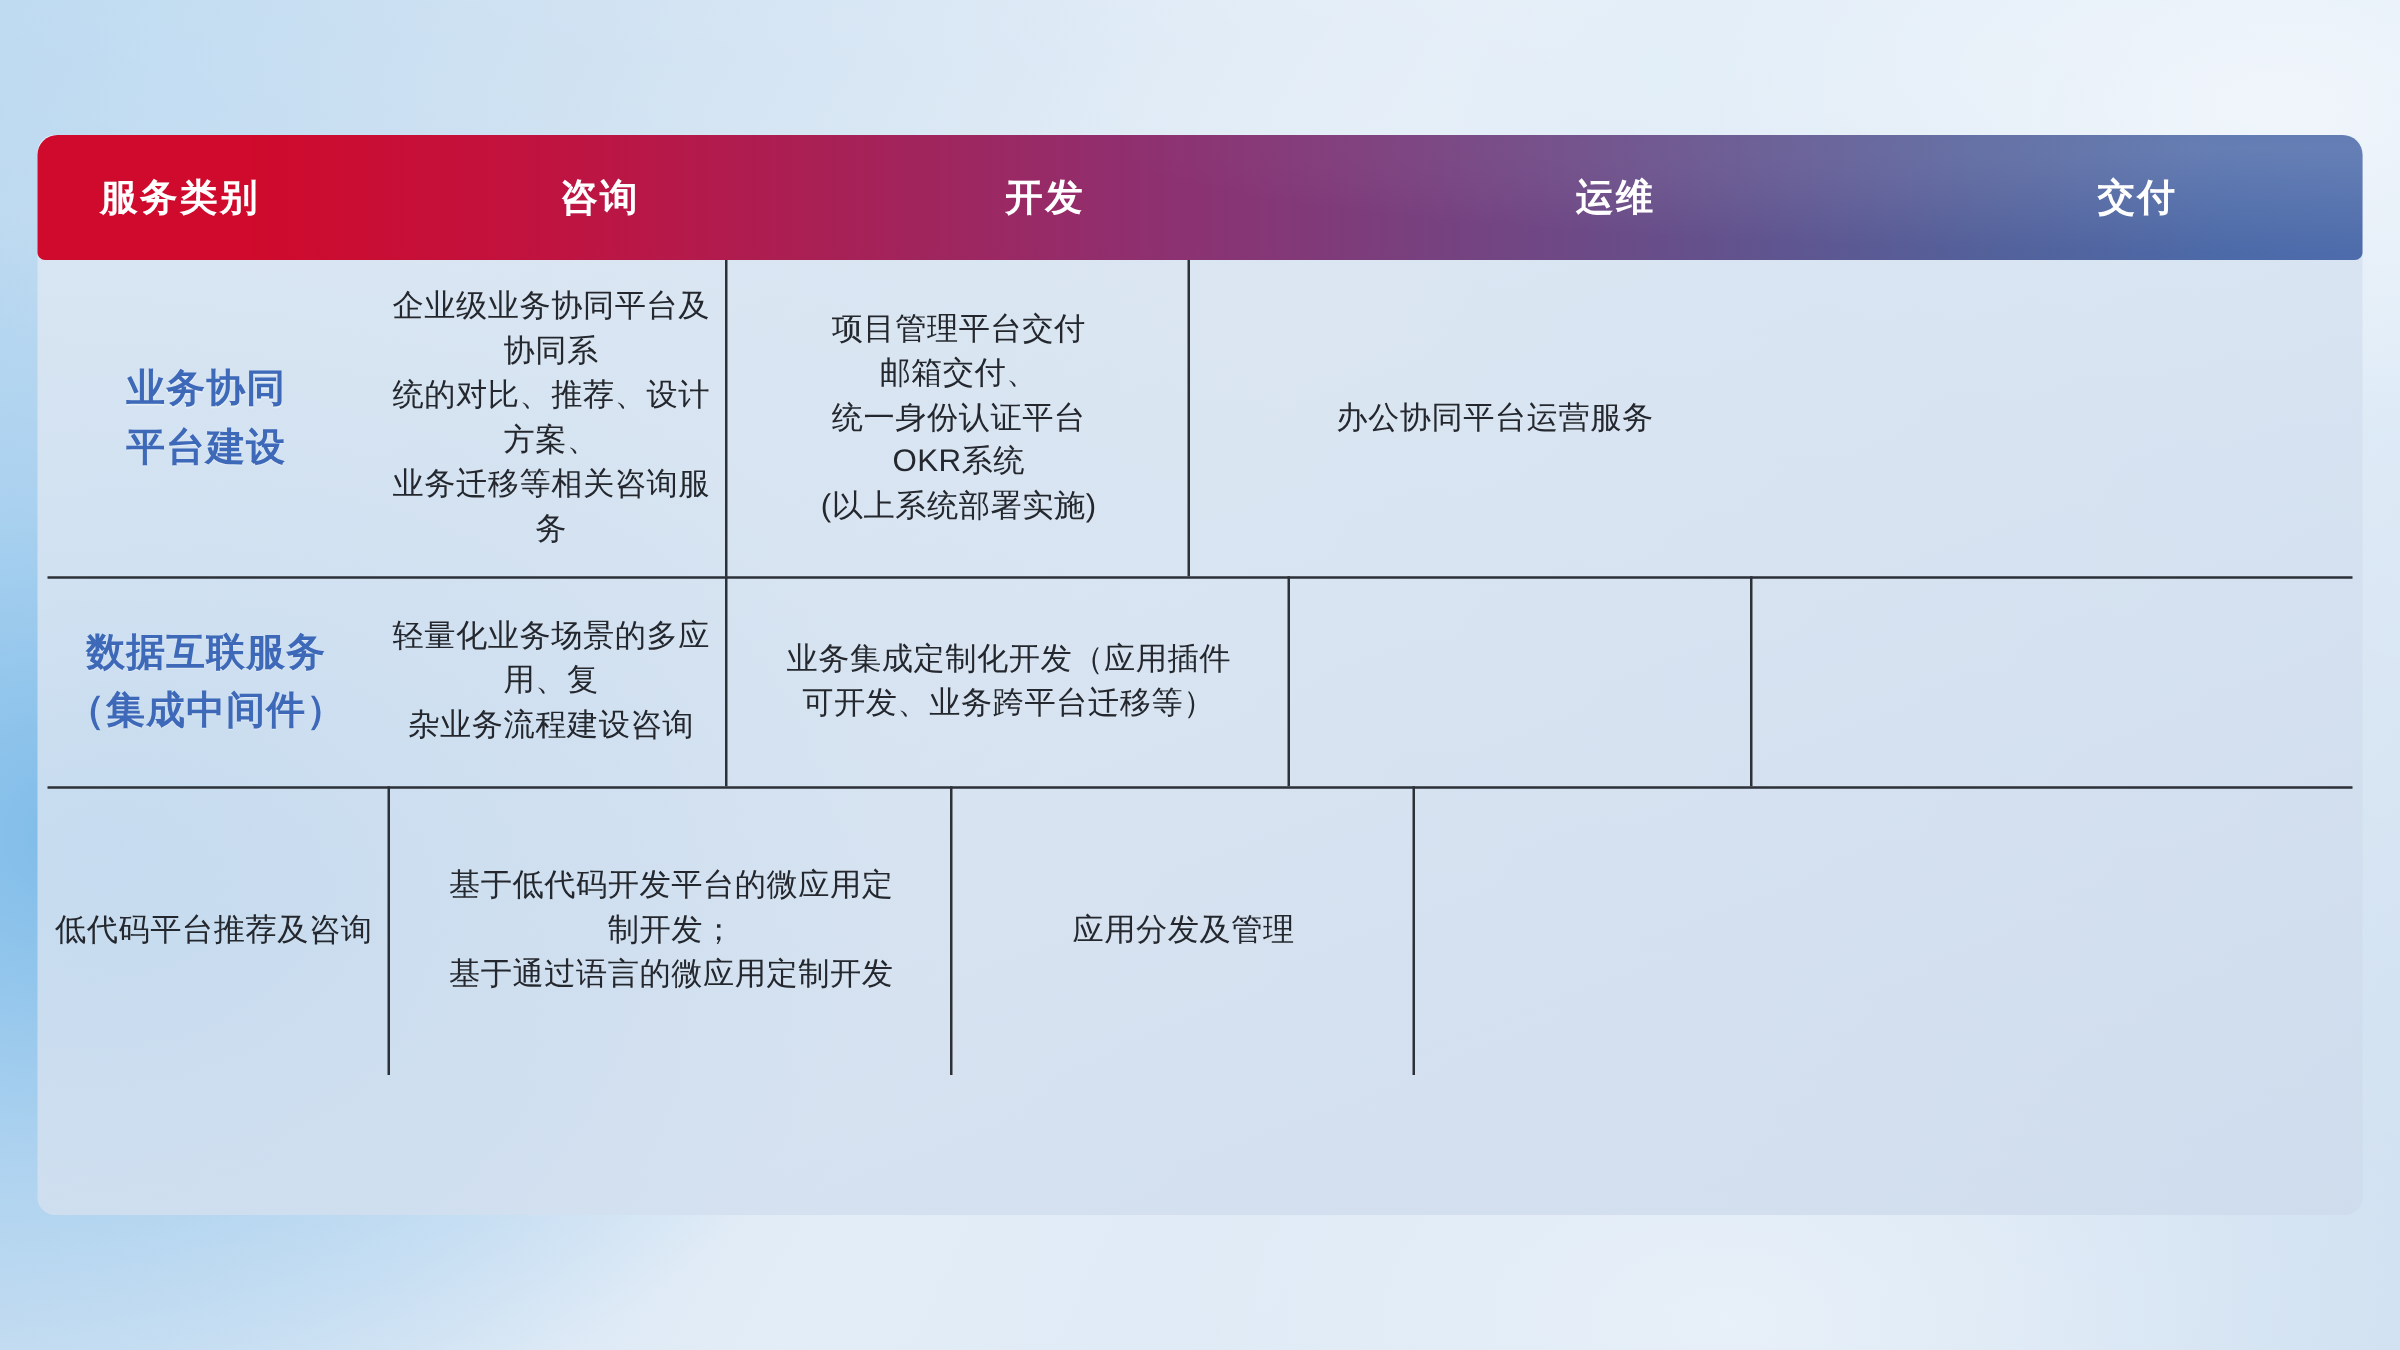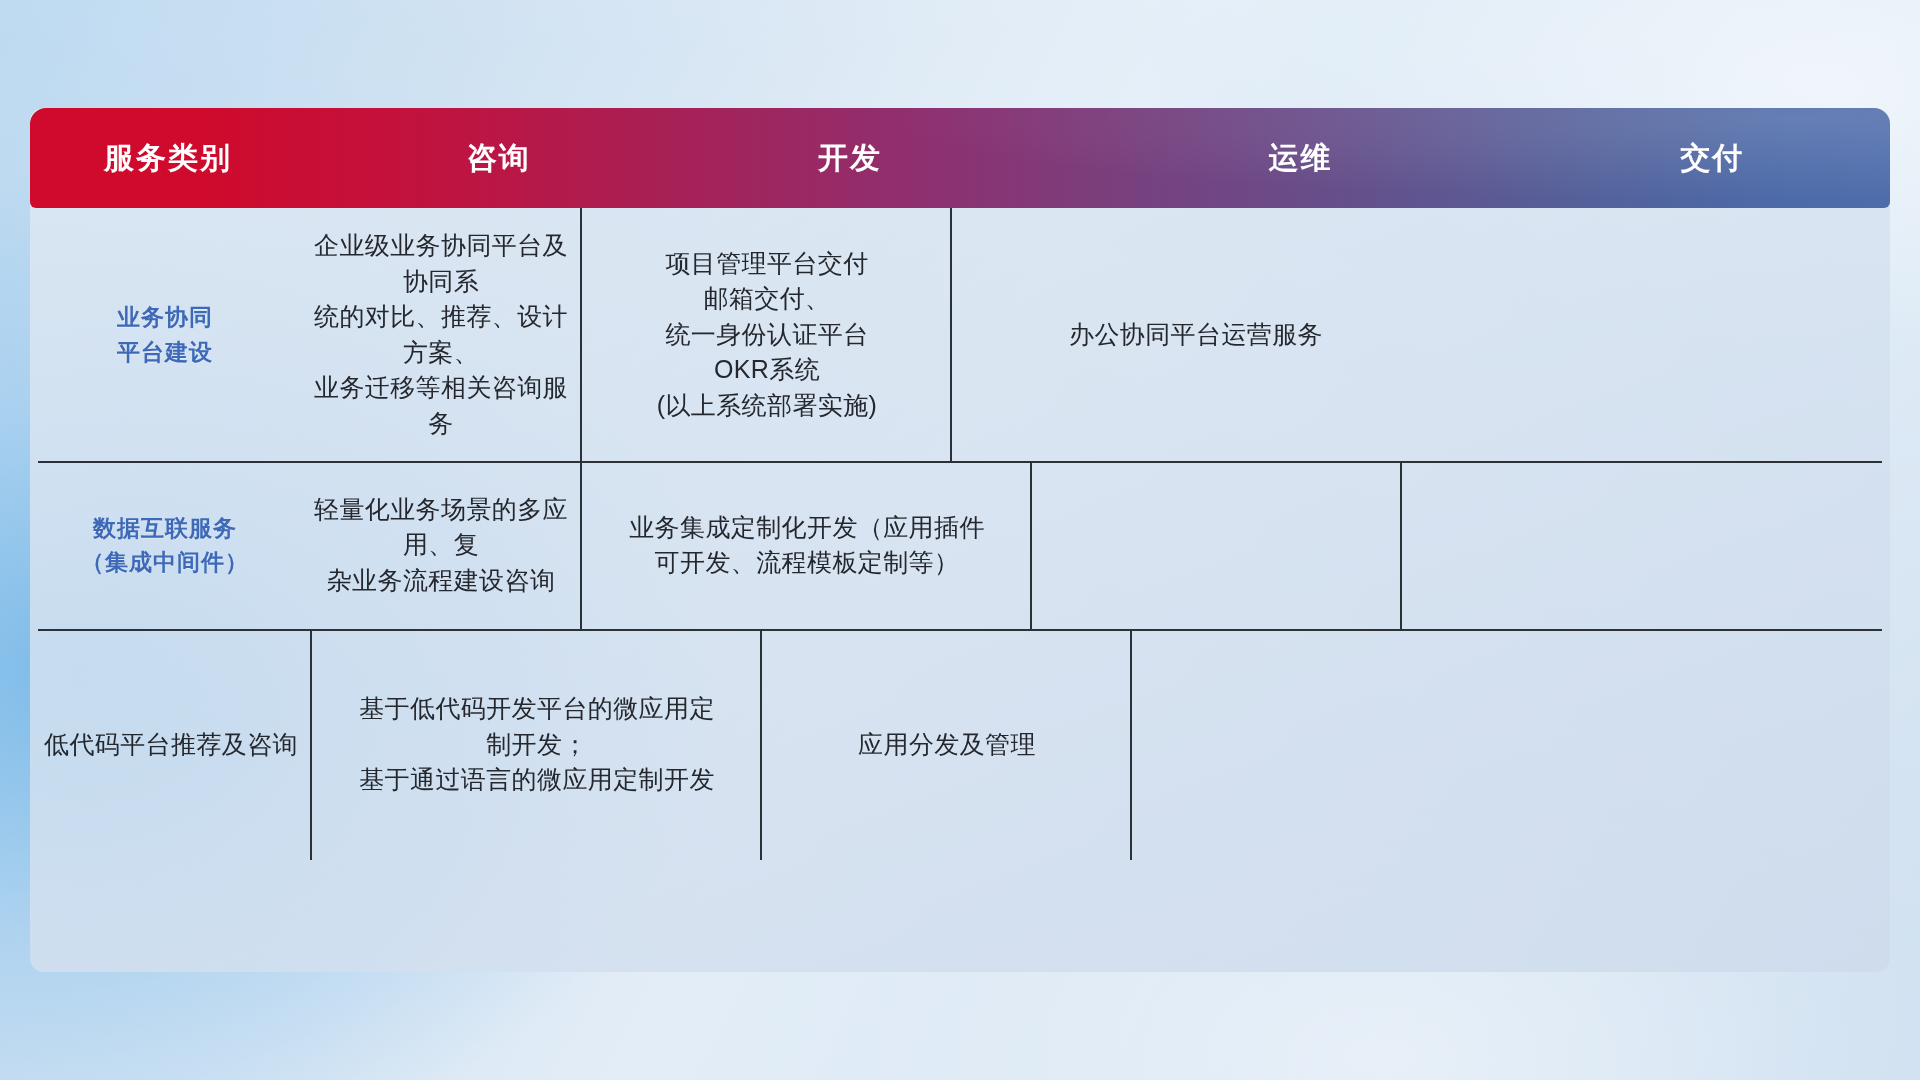--- a/index.html
+++ b/index.html
@@ -65,21 +65,21 @@
     background: radial-gradient(ellipse 70% 120% at 95% 10%, rgba(255,255,255,0.14), rgba(255,255,255,0) 70%);
   }
   .th {
     color: #ffffff;
     font-weight: bold;
     font-size: 30px;
     letter-spacing: 2px;
     text-align: center;
     position: relative; z-index:2;
   }
-  .th.first { text-align: left; padding-left: 74px; }
+  .th.first { text-align: left; padding-left: 50px; }
 
   
   .tbody {
     position: absolute;
     left: 0; top: 100px; width: 100%; bottom: 0;
     display: flex;
     flex-direction: column;
   }
   .trow {
     display: flex;
@@ -120,21 +120,21 @@
   
   .c1 { width: 270px; }
   .c2 { width: 282px; }
   .c3 { width: 450px; font-family: Liberation Serif, serif; }
   .c4 { width: 370px; }
   .c5 { width: 488px; }
 
   .rowlabel {
     color: #3d69b8;
     font-weight: bold;
-    font-size: 23px;
+    font-size: 31px;
     line-height: 1.5;
     letter-spacing: 1px;
     text-shadow: 0 1px 0 rgba(255,255,255,0.35);
   }
 </style>
 </head>
 <body>
 
 <div id="bg"></div>
 
@@ -164,21 +164,21 @@
 (以上系统部署实施)</div>
       <div class="td c5">办公协同平台运营服务</div>
     </div>
 
     <div class="trow r2">
       <div class="td c1 rowlabel">数据互联服务
 （集成中间件）</div>
       <div class="td c2 sep-right">轻量化业务场景的多应用、复
 杂业务流程建设咨询</div>
       <div class="td c3 sep-right">业务集成定制化开发（应用插件
-可开发、流程模板定制等）</div>
+可开发、业务跨平台迁移等）</div>
       <div class="td c4 sep-right"></div>
       <div class="td c5"></div>
     </div>
 
     <div class="trow r3">
       <div class="td c2 sep-right">低代码平台推荐及咨询</div>
       <div class="td c3 sep-right">基于低代码开发平台的微应用定
 制开发；
 基于通过语言的微应用定制开发</div>
       <div class="td c4 sep-right">应用分发及管理</div>

